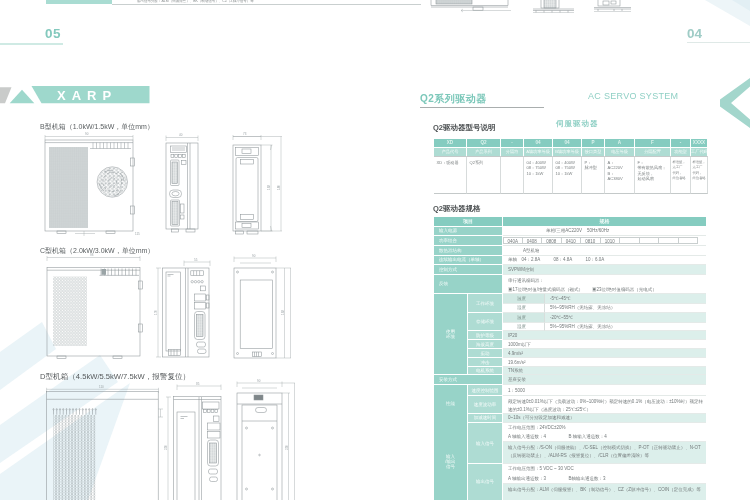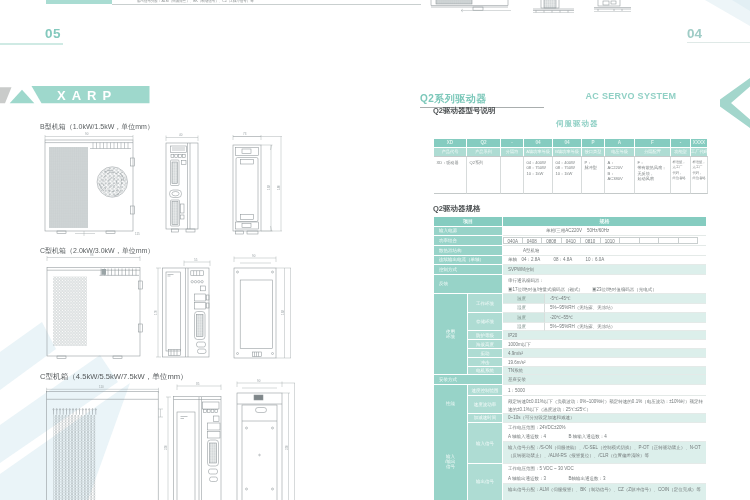--- a/index.html
+++ b/index.html
@@ -59,21 +59,21 @@
 
   <polygon points="31.5,2 149.5,2 149.5,19.3 41.5,19.3" fill="#9ed8cc"></polygon>
 
   <text x="57" y="15.7" font-size="13" font-weight="bold" fill="#ffffff" letter-spacing="6">XARP</text>
 </svg>
 
 <div class="abs" style="left:40px;top:122px;font-size:7px;color:#5a5f61">B型机箱（1.0kW/1.5kW，单位mm）</div>
 
 <div class="abs" style="left:40px;top:246px;font-size:7px;color:#5a5f61">C型机箱（2.0kW/3.0kW，单位mm）</div>
 
-<div class="abs" style="left:40px;top:372px;font-size:7.6px;color:#55595b">C型机箱（4.5kW/5.5kW/7.5kW，单位mm）</div>
+<div class="abs" style="left:40px;top:372px;font-size:7.6px;color:#55595b">D型机箱（4.5kW/5.5kW/7.5kW，报警复位）</div>
 
 <svg id="draw" class="abs" style="left:0;top:0" width="750" height="500" viewBox="0 0 750 500">
 <defs>
   <pattern id="dotB" width="3.8" height="2.6" patternUnits="userSpaceOnUse">
           <rect width="3.8" height="2.6" fill="#e3e7e8"></rect>
           <path d="M0.9,0 L0.9,2.6 M2.8,0 L2.8,2.6" stroke="#a2abad" stroke-width="0.55" fill="none"></path>
           <path d="M0,0.6 L3.8,0.6 M0,1.9 L3.8,1.9" stroke="#c6cccd" stroke-width="0.4" fill="none"></path>
         </pattern>
   <pattern id="dotC" width="2.9" height="3.0" patternUnits="userSpaceOnUse">
           <circle cx="1.45" cy="1.5" r="1.15" fill="none" stroke="#9aa4a6" stroke-width="0.4"></circle>
@@ -304,29 +304,29 @@
     <text x="287.8" y="450" transform="rotate(-90 287.8 450)">250</text>
     <text x="135" y="235">115</text>
   </g>
 </g>
 </svg>
 
 <div class="abs" style="left:420px;top:92px;font-size:10px;font-weight:bold;color:#7cc8ba;letter-spacing:.5px">Q2系列驱动器</div>
 
 <div class="abs" style="left:420px;top:106.5px;width:124px;height:1px;background:#a9aeae"></div>
 
-<div class="abs" style="left:556px;top:91px;width:150px;text-align:center;font-size:9px;font-weight:bold;color:#90d0c5;letter-spacing:.3px">AC SERVO SYSTEM</div>
+<div class="abs" style="left:588px;top:91px;width:150px;text-align:left;font-size:9px;font-weight:normal;color:#90d0c5;letter-spacing:.3px">AC SERVO SYSTEM</div>
 
 <div class="abs" style="left:556px;top:119px;width:150px;font-size:7.5px;font-weight:bold;color:#90d0c5;letter-spacing:1px">伺服驱动器</div>
 
 <svg class="abs" style="left:714px;top:76px" width="36" height="54" viewBox="0 0 36 54">
   <path d="M36,2 L6,23.5 L6,30.5 L36,52 L36,43.5 L17,27 L36,10.5 Z" fill="#a3d6cc"></path>
 </svg>
 
-<div class="abs" style="left:433px;top:106px;font-size:7.5px;font-weight:bold;color:#4e5254">Q2驱动器型号说明</div>
+<div class="abs" style="left:433px;top:123px;font-size:7.5px;font-weight:bold;color:#4e5254">Q2驱动器型号说明</div>
 
 <div id="modeltable" class="abs" style="left:434px;top:139px;width:274px">
   <div style="display:grid;grid-template-columns:33px 34px 23px 29px 29px 23px 30px 36px 20px 17px;grid-template-rows:8.5px 8.5px 38px">
 
     <div class="mh1">XD</div>
         <div class="mh1">Q2</div>
         <div class="mh1">-</div>
         <div class="mh1">04</div>
         <div class="mh1">04</div>
         <div class="mh1">P</div>

